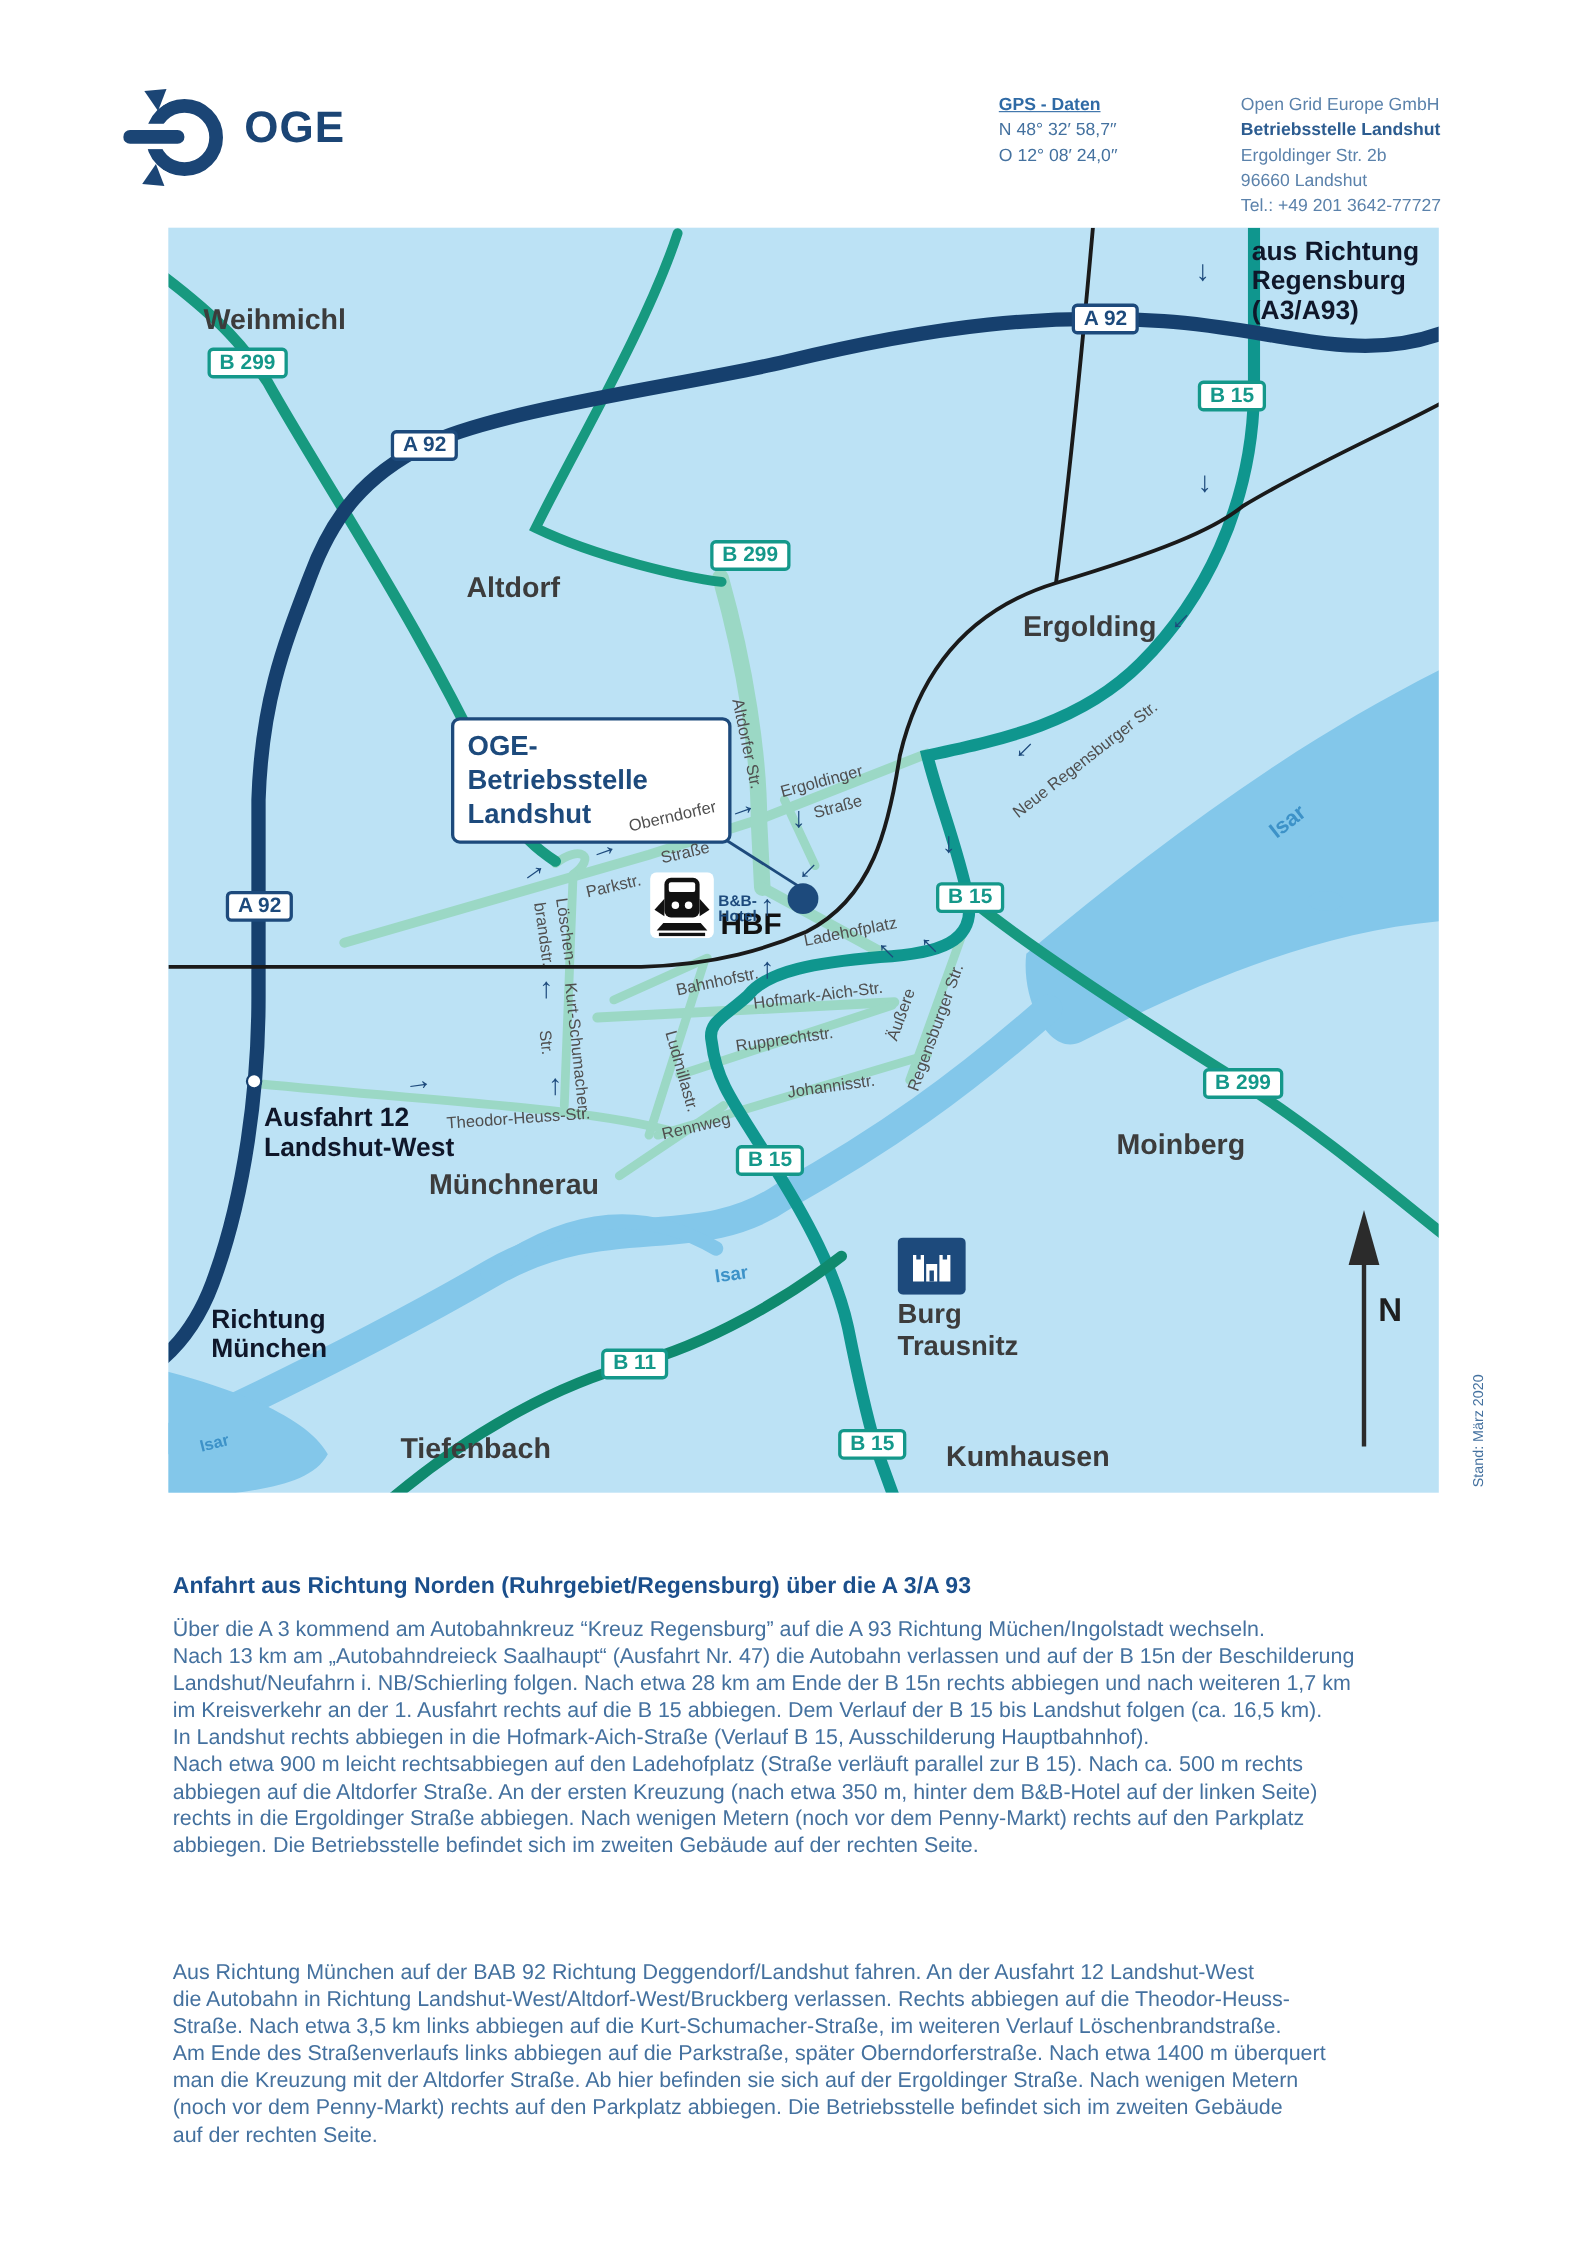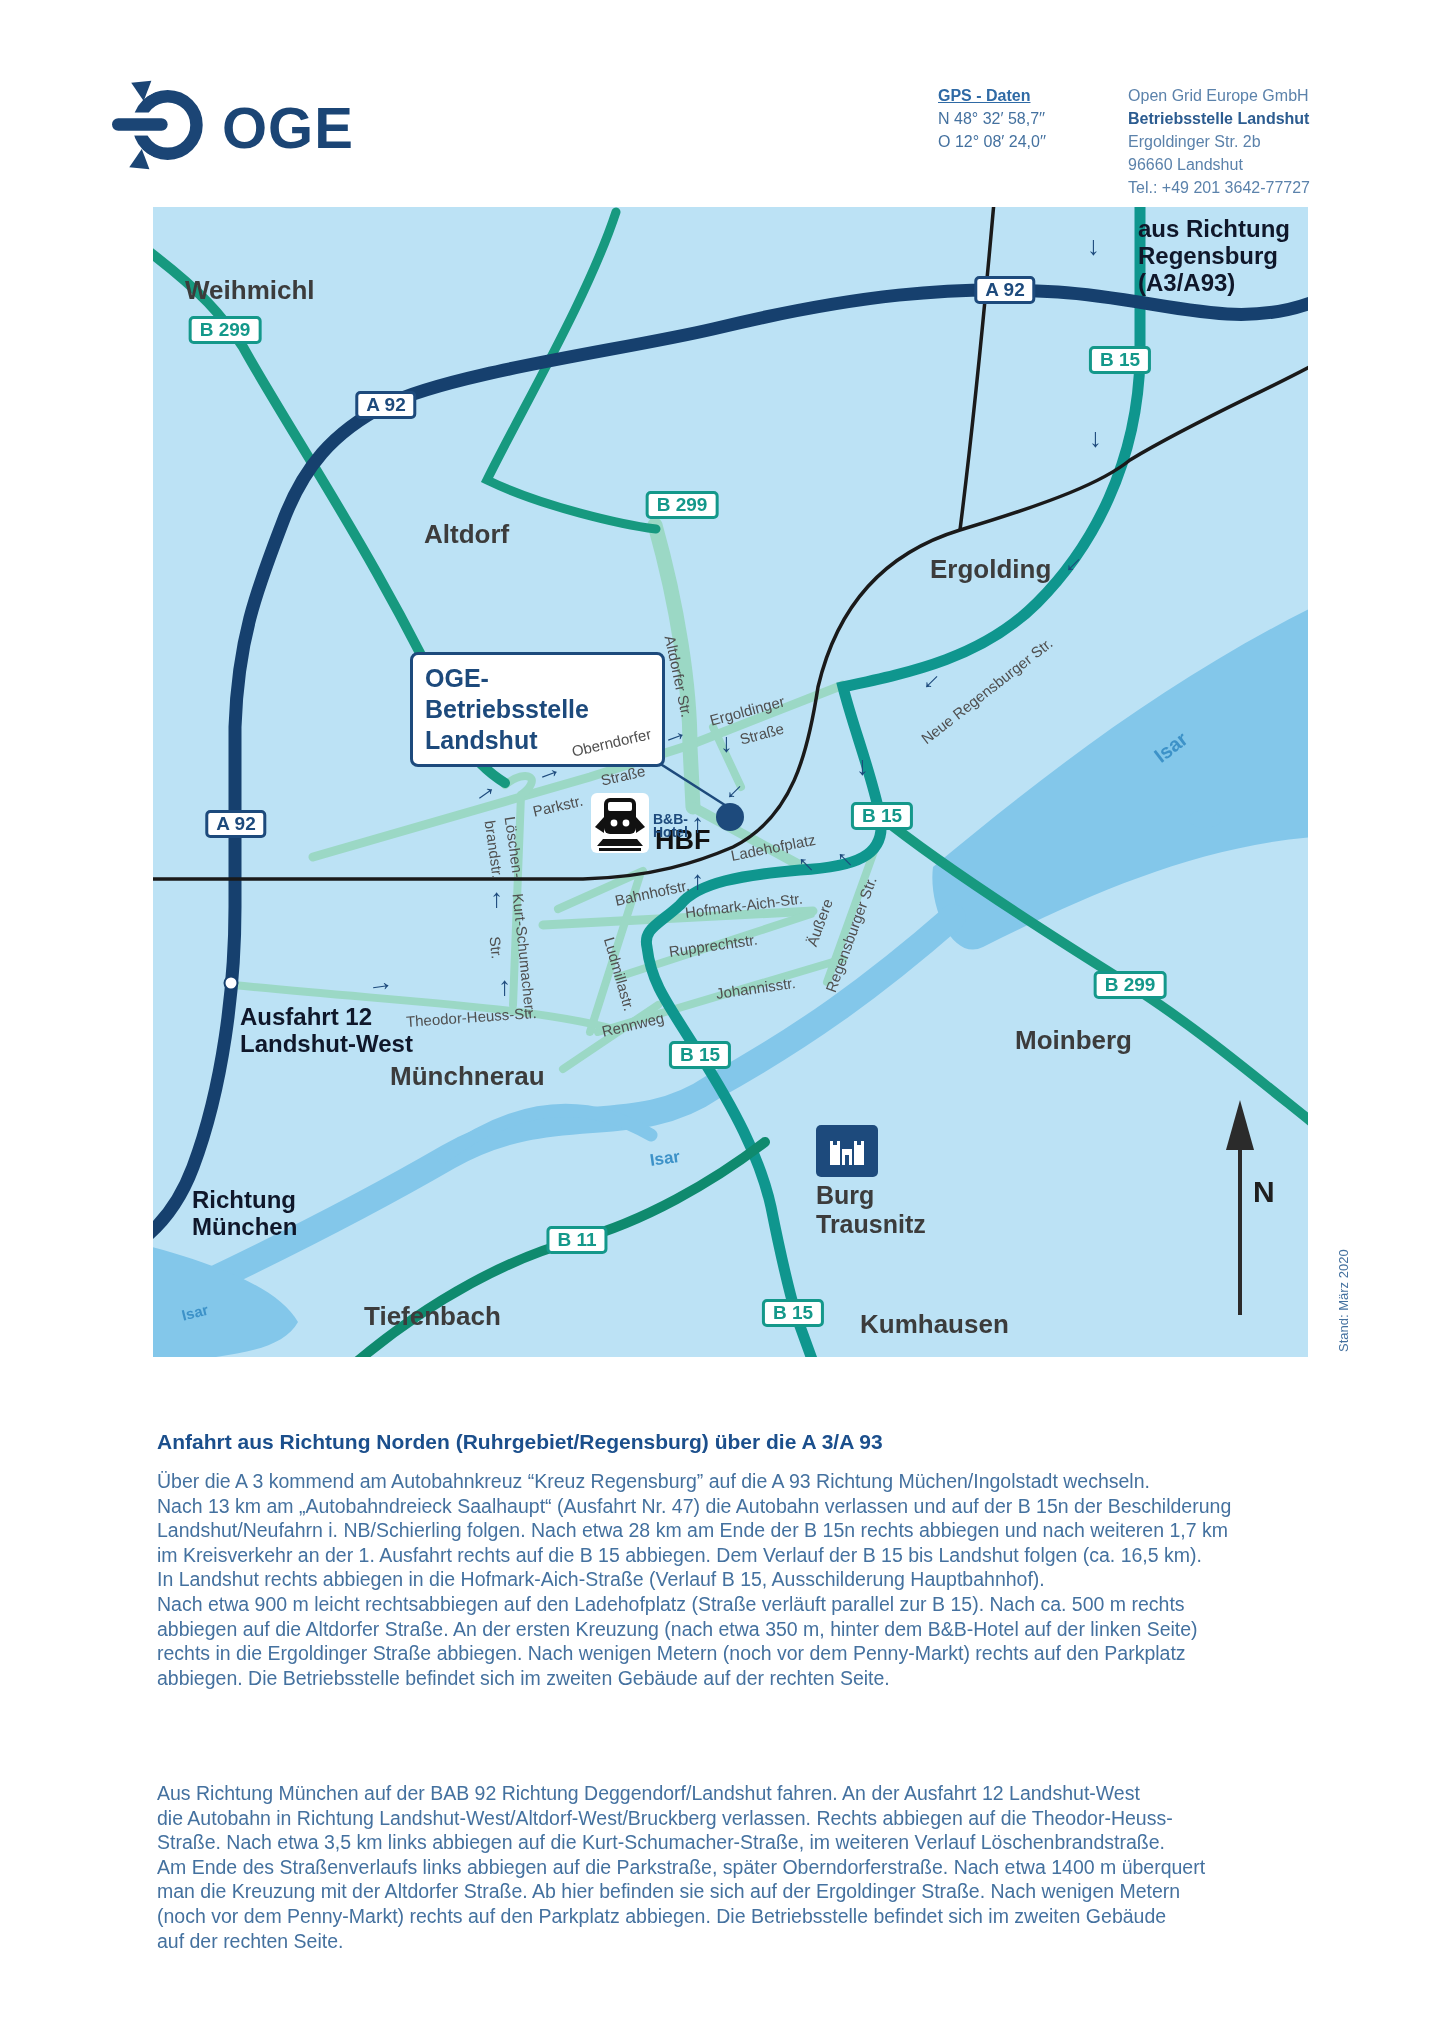--- a/index.html
+++ b/index.html
@@ -1,22 +1,22 @@
 <!DOCTYPE html>
 <html><head>
 <meta charset="utf-8">
 <style>
   html,body{margin:0;padding:0;background:#ffffff;}
   .page{position:relative;width:1440px;height:2038px;background:#fff;overflow:hidden;
         font-family:"Liberation Sans",sans-serif;}
   .abs{position:absolute;}
   
-  .logo-text{position:absolute;left:222px;top:94px;font-size:58px;font-weight:bold;color:#1b4575;letter-spacing:1px;}
+  .logo-text{position:absolute;left:222px;top:94px;font-size:40px;font-weight:bold;color:#1b4575;letter-spacing:1px;}
   .hdr-block{position:absolute;top:84px;font-size:16px;line-height:23px;color:#44719f;}
-  .gps{left:908px;margin-left:30px;}
+  .gps{left:908px;}
   .gps .t{font-weight:bold;color:#2f6aa5;text-decoration:underline;}
   .company{right:130px;text-align:left;color:#5b82ab;}
   .company .site{font-weight:bold;color:#2c5c90;}
   
   .map{position:absolute;left:153px;top:207px;width:1155px;height:1150px;background:#bce2f5;overflow:hidden;}
   .map svg.base{position:absolute;left:0;top:0;}
   .lbl{position:absolute;white-space:pre-line;}
   .place{font-size:26px;font-weight:bold;color:#3c3c3c;}
   .navlbl{font-size:24px;font-weight:bold;color:#0f172a;line-height:27px;}
   .street{font-size:15px;color:#4f4f4f;transform-origin:0 50%;white-space:nowrap;}

